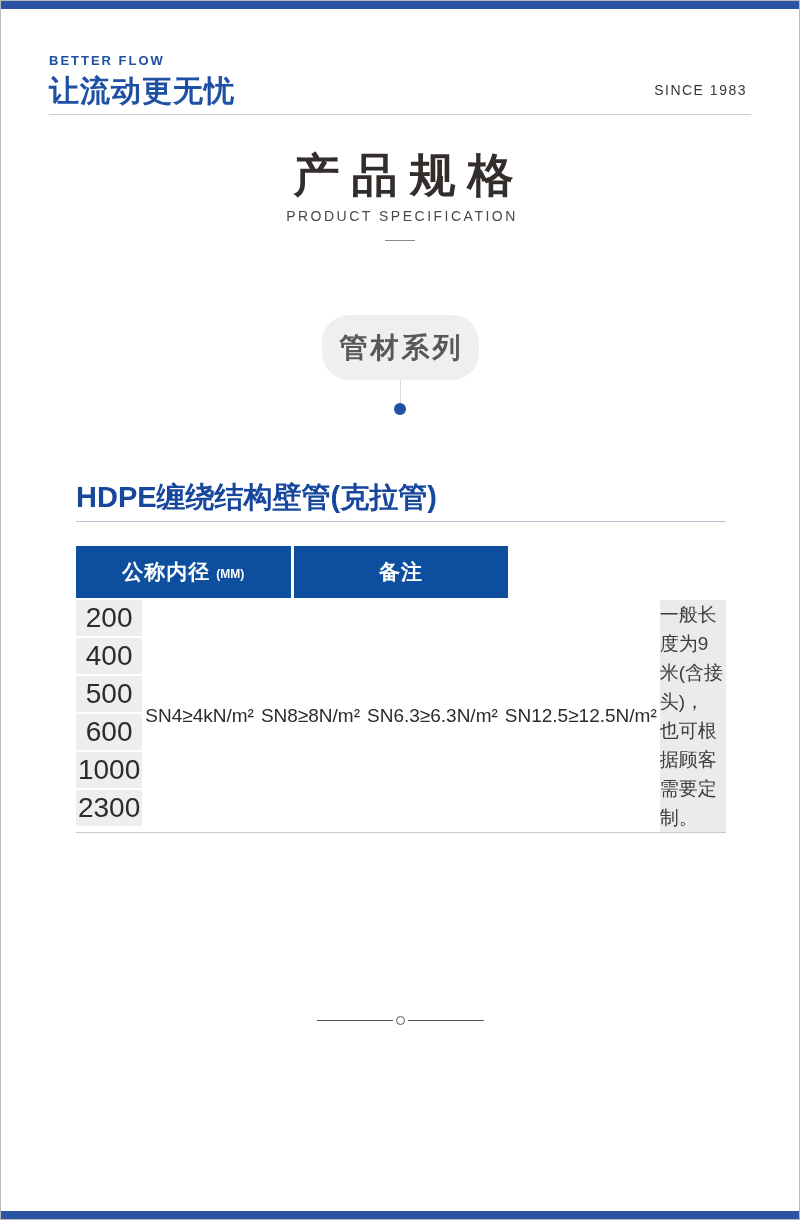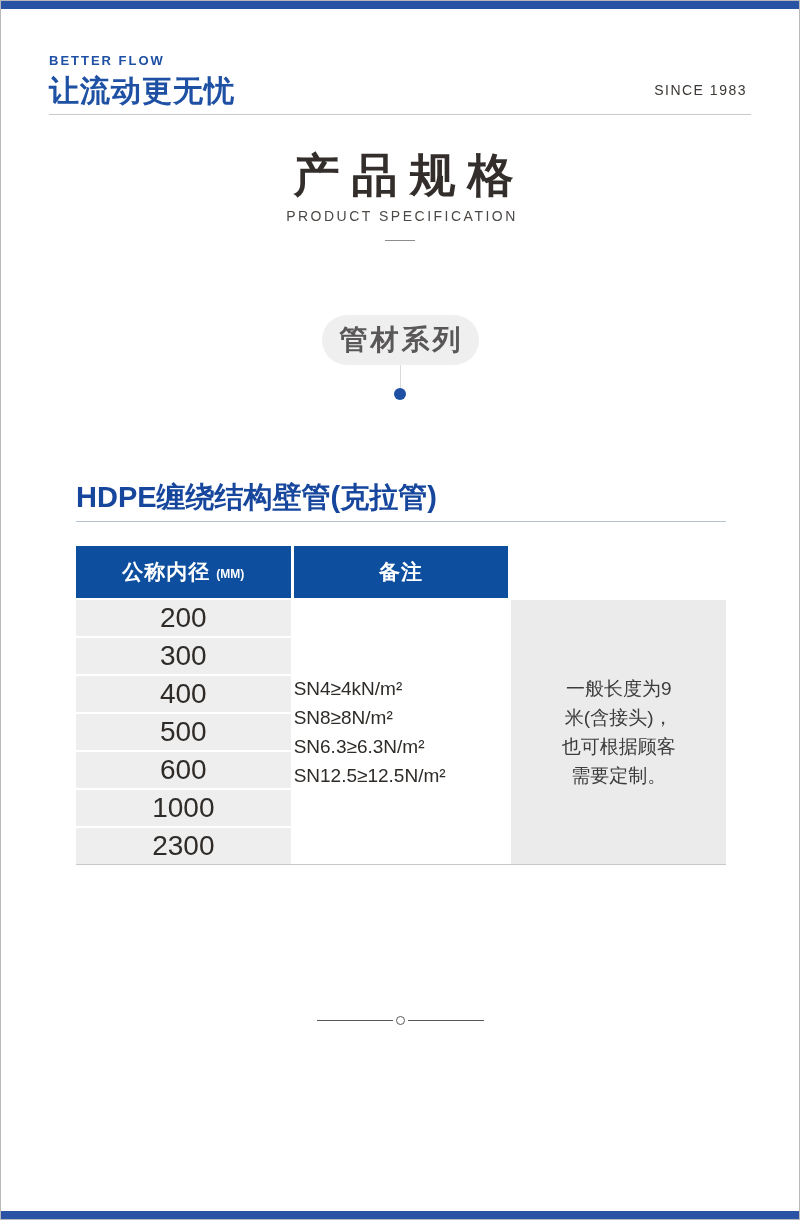--- a/index.html
+++ b/index.html
@@ -60,21 +60,21 @@
     color: #4c4845;
   }
   .subtitle-rule { width: 30px; height: 1px; background: #8d8d8d; margin: 16px auto 0; }
 
   
   .series {
     position: absolute; top: 314px; left: 0; right: 0;
     display: flex; flex-direction: column; align-items: center;
   }
   .pill {
-    height: 50px; padding: 0 15px;
+    height: 65px; padding: 0 15px;
     border-radius: 27px;
     background: var(--pill-bg, #efeff0);
     display: flex; align-items: center; justify-content: center;
   }
   .pill span {
     font-size: 28px; font-weight: 700; letter-spacing: 3px; padding-left: 3px;
     color: var(--pill-text, #595757);
   }
   .pill-stem { width: 1px; height: 23px; background: #d9d9d9; }
   .pill-dot {
@@ -115,22 +115,22 @@
   .tbody { margin-top: 2px; }
   .col-diam { display: flex; flex-direction: column; gap: 2px; }
   .diam-cell {
     height: 36px;
     background: var(--row-bg, #eeeeee);
     display: flex; align-items: center; justify-content: center;
     font-size: 28px; color: var(--text-dark, #2e2b28);
   }
   .col-stiff {
     background: #ffffff;
-    display: flex; flex-direction: column;
-    align-items: flex-start; justify-content: center;
+    display: flex; flex-direction: row;
+    align-items: center; justify-content: center;
     gap: 7px;
     font-size: 19px; color: var(--text-dark, #2e2b28);
   }
   .col-remark {
     background: var(--remark-bg, #ebebeb);
     display: flex; flex-direction: column;
     align-items: center; justify-content: center;
     font-size: 19px; line-height: 29px; color: #3c3c3c;
   }
 
@@ -182,21 +182,20 @@
         <span class="th-unit">(MM)</span>
       </div>
       <div class="th">
         <span class="th-label">备注</span>
       </div>
     </div>
 
     <div class="tbody">
       <div class="col-diam">
         <div class="diam-cell">200</div>
-        <div class="diam-cell">300</div>
         <div class="diam-cell">400</div>
         <div class="diam-cell">500</div>
         <div class="diam-cell">600</div>
         <div class="diam-cell">1000</div>
         <div class="diam-cell">2300</div>
       </div>
 
       <div class="col-stiff">
         <div>SN4≥4kN/m²</div>
         <div>SN8≥8N/m²</div>

